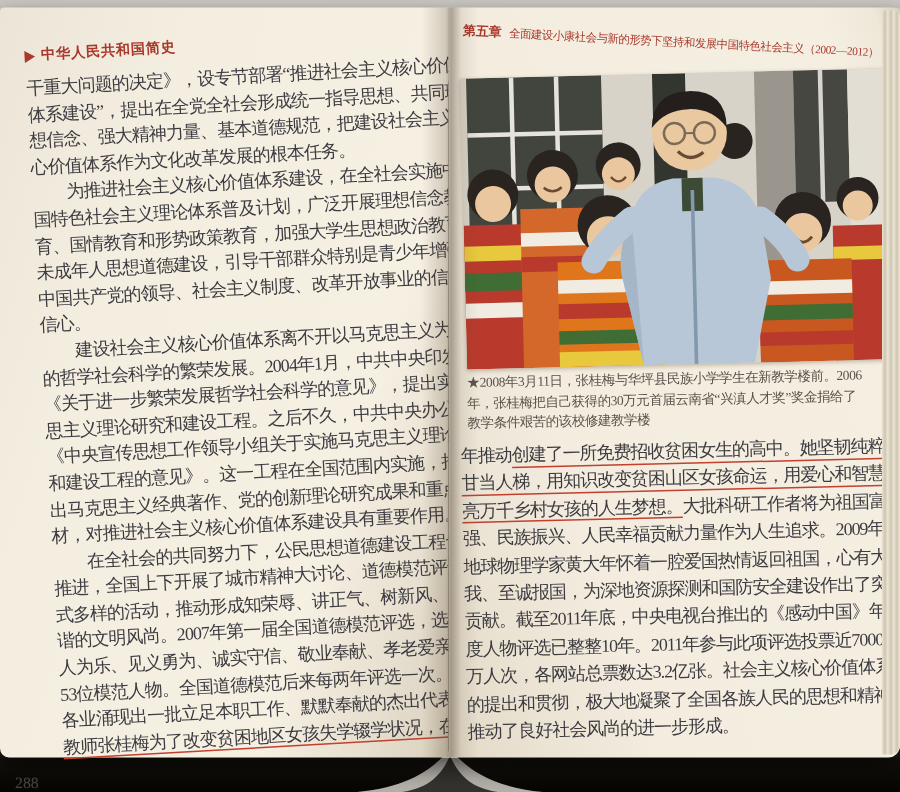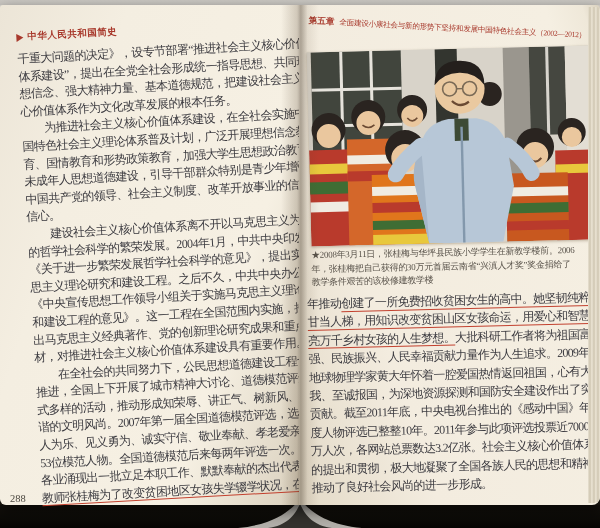--- a/index.html
+++ b/index.html
@@ -37,21 +37,21 @@
   .lp-content{position:absolute;left:16px;top:26px;width:278px;
     transform:rotate(-3.2deg);transform-origin:0 0;}
   .lp-header{display:flex;align-items:center;gap:4px;margin-bottom:7px;}
   .flag{width:0;height:0;border-top:4px solid transparent;border-bottom:4px solid transparent;
     border-left:7px solid var(--header_red,#a8392c);}
   .lp-header-text{font-size:9.5px;font-weight:bold;color:var(--header_red,#a8392c);letter-spacing:.5px;}
   .body-lines .tline{white-space:nowrap;font-size:12px;line-height:17.6px;
     letter-spacing:-0.6px;color:var(--text_dark,#3c3b40);}
   .u-red{border-bottom:1.7px solid var(--underline_red,#c2402e);padding-bottom:.5px;}
   .pagenum{position:absolute;font-size:10.5px;color:#4a463f;
-    font-family:"Liberation Serif","DejaVu Serif",serif;}
+    font-family:"Liberation Serif","DejaVu Serif",serif;margin-top:24px;}
   .pagenum-left{left:10px;top:488px;}
   
   .rp-header{position:absolute;left:10px;top:10px;width:288px;
     transform:rotate(3deg);transform-origin:0 0;
     display:flex;align-items:center;white-space:nowrap;
     color:var(--header_red,#a8392c);}
   .rp-chapter{font-weight:bold;font-size:8.6px;margin-right:5px;}
   .rp-title{font-size:7.6px;letter-spacing:-0.3px;}
   .arrow{font-size:8px;margin-left:4px;}
   .photo{position:absolute;left:10px;top:44px;width:282px;height:194px;

